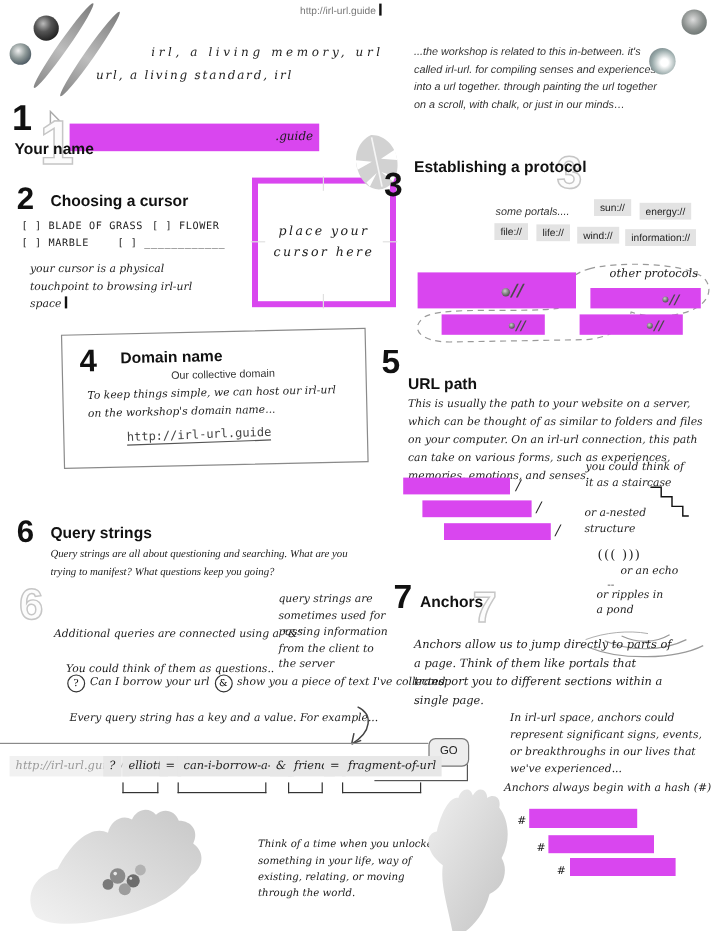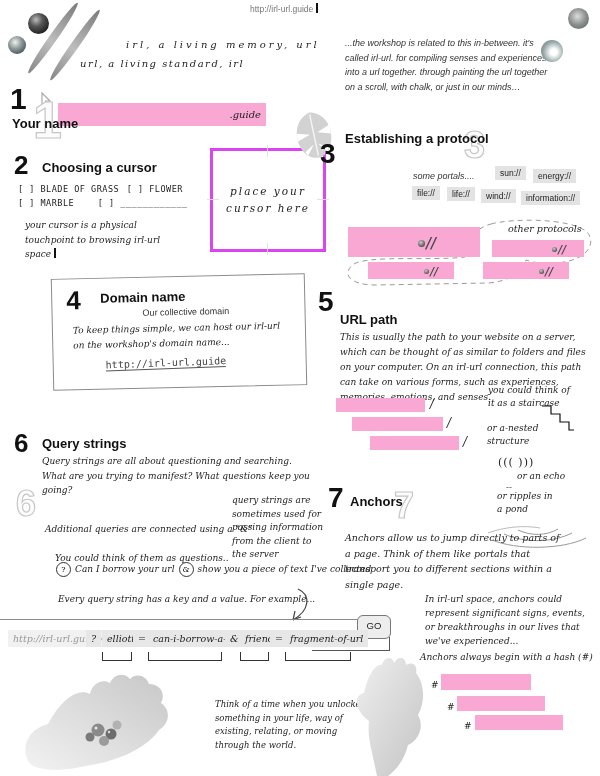--- a/index.html
+++ b/index.html
@@ -6,21 +6,21 @@
   .page{position:relative;width:600px;height:776px;background:#fff;overflow:hidden;
         font-family:"Liberation Sans",sans-serif;}
   .abs{position:absolute;}
   .it{font-family:"DejaVu Serif",serif;font-style:italic;color:#1c1c1c;font-size:9px;line-height:14.5px;}
   .sansit{font-family:"Liberation Sans",sans-serif;font-style:italic;color:#333;font-size:9px;line-height:14.5px;}
   .hsans{font-family:"Liberation Sans",sans-serif;font-weight:bold;color:#111;font-size:13px;}
   .mono{font-family:"DejaVu Sans Mono",monospace;color:#222;}
   .bignum{position:absolute;font-family:"Liberation Sans",sans-serif;font-weight:bold;color:#111;line-height:1;}
   .ghost{position:absolute;font-family:"Liberation Sans",sans-serif;font-weight:bold;color:#fcfcfc;
          -webkit-text-stroke:1.2px #c6c6c6;line-height:1;}
-  .bar{position:absolute;background:#f9a8d4;}
+  .bar{position:absolute;background:#d946ef;}
   .chip{position:absolute;background:#e7e7e7;font-family:"DejaVu Serif",serif;font-style:italic;
         font-size:9.5px;height:17px;line-height:17px;padding:0 5px;color:#222;white-space:nowrap;}
   .pchip{position:absolute;background:#e3e3e3;font-family:"Liberation Sans",sans-serif;font-size:8.5px;
          padding:2px 5px;color:#222;white-space:nowrap;}
   .bracket{position:absolute;height:8px;border-left:1px solid #333;border-right:1px solid #333;border-bottom:1px solid #333;}
   .tcursor{display:inline-block;width:1.5px;height:10px;background:#111;vertical-align:-1px;margin-left:3px;}
   .circle-glyph{display:inline-flex;width:13px;height:13px;border:1px solid #333;border-radius:50%;
         align-items:center;justify-content:center;font-size:8px;font-family:"DejaVu Serif",serif;font-style:normal;flex:0 0 auto;}
   .marble{position:absolute;border-radius:50%;}
   .slashobj{position:absolute;height:8px;border-radius:50%;
@@ -70,21 +70,21 @@
     <span style="margin-left:2px;">[ ] FLOWER</span>
   </div>
   <div class="abs mono" style="left:18px;top:198px;font-size:8.5px;letter-spacing:.5px;white-space:nowrap;">
     <span>[ ] MARBLE</span>
     <span style="margin-left:18px;">[ ] ____________</span>
   </div>
   <div class="abs it" style="left:25px;top:218px;width:162px;">
     <span>your cursor is a physical touchpoint to browsing irl-url space</span><span class="tcursor"></span>
   </div>
 
-  <div class="abs" style="left:210px;top:148px;width:110px;height:98px;border:3px solid #d946ef;">
+  <div class="abs" style="left:210px;top:148px;width:110px;height:98px;border:5px solid #d946ef;">
     <div class="tick" style="left:54px;top:-6px;width:1px;height:12px;"></div>
     <div class="tick" style="left:54px;bottom:-6px;width:1px;height:12px;"></div>
     <div class="tick" style="left:-6px;top:48px;width:12px;height:1px;"></div>
     <div class="tick" style="right:-6px;top:48px;width:12px;height:1px;"></div>
     <div class="it" style="position:absolute;left:0;right:0;top:32px;text-align:center;font-size:10.5px;letter-spacing:2px;line-height:17px;">place your cursor here</div>
   </div>
 
   <svg class="abs" style="left:294px;top:110px;transform:rotate(-12deg);" width="40" height="50" viewBox="0 0 40 50">
     <path d="M20,2 C8,5 2,16 3,28 C4,40 11,48 20,48 C29,48 36,39 37,27 C38,15 31,4 20,2 Z" fill="#d2d2d2"></path>
     <path d="M20,4 L20,46" stroke="#f5f5f5" stroke-width="1.4"></path>
@@ -161,21 +161,21 @@
   <div class="abs it" style="left:497px;top:490px;width:58px;line-height:13px;">or ripples in a pond</div>
   <svg class="abs" style="left:486px;top:520px;" width="106" height="32" viewBox="0 0 106 32">
     <path d="M6,20 C30,30 76,30 100,18" fill="none" stroke="#999" stroke-width="1"></path>
     <path d="M18,14 C38,23 66,23 86,13" fill="none" stroke="#999" stroke-width="1"></path>
     <path d="M32,10 C45,16 60,16 72,9" fill="none" stroke="#999" stroke-width="1"></path>
     <path d="M2,13 C18,7 38,5 54,8" fill="none" stroke="#aaa" stroke-width="0.8"></path>
   </svg>
 
   <div class="bignum" style="left:14px;top:430px;font-size:26px;">6</div>
   <div class="abs hsans" style="left:42px;top:436px;">Query strings</div>
-  <div class="abs it" style="left:42px;top:454px;width:268px;">Query strings are all about questioning and searching. What are you trying to manifest? What questions keep you going?</div>
+  <div class="abs it" style="left:42px;top:454px;width:268px;font-family:Liberation Serif, serif;">Query strings are all about questioning and searching. What are you trying to manifest? What questions keep you going?</div>
   <div class="ghost" style="left:16px;top:486px;font-size:36px;">6</div>
   <div class="abs it" style="left:45px;top:522px;white-space:nowrap;">Additional queries are connected using a “&amp;”</div>
   <div class="abs it" style="left:232px;top:494px;width:94px;line-height:13.5px;">query strings are sometimes used for passing information from the client to the server</div>
   <div class="abs it" style="left:55px;top:551px;white-space:nowrap;">You could think of them as questions..</div>
   <div class="abs" style="left:56px;top:562px;display:flex;align-items:center;gap:4px;white-space:nowrap;">
     <span class="circle-glyph">?</span>
     <span class="it">Can I borrow your url</span>
     <span class="circle-glyph">&amp;</span>
     <span class="it">show you a piece of text I've collected</span>
   </div>

